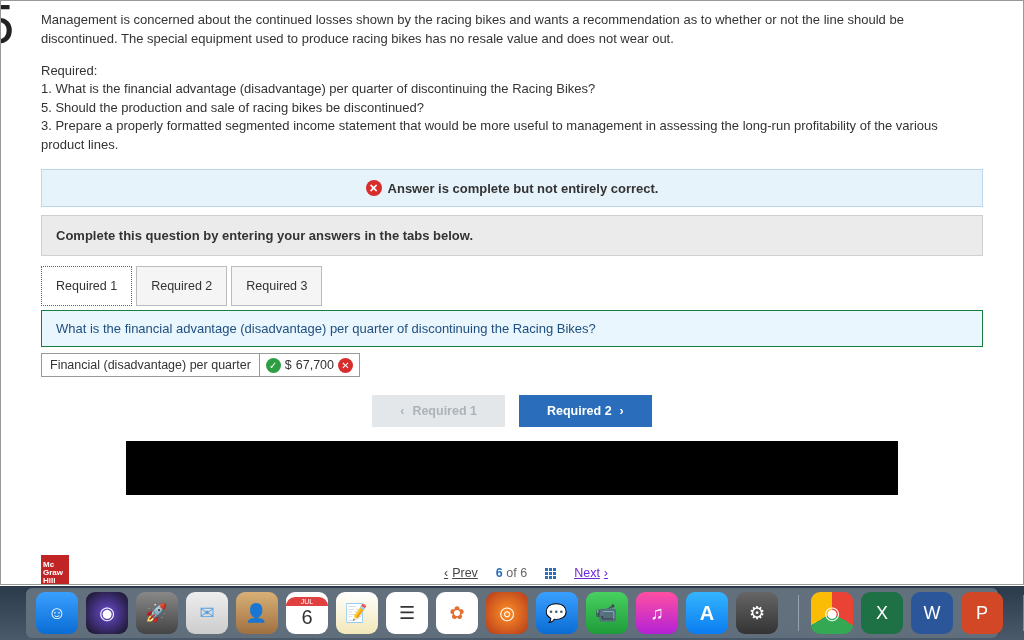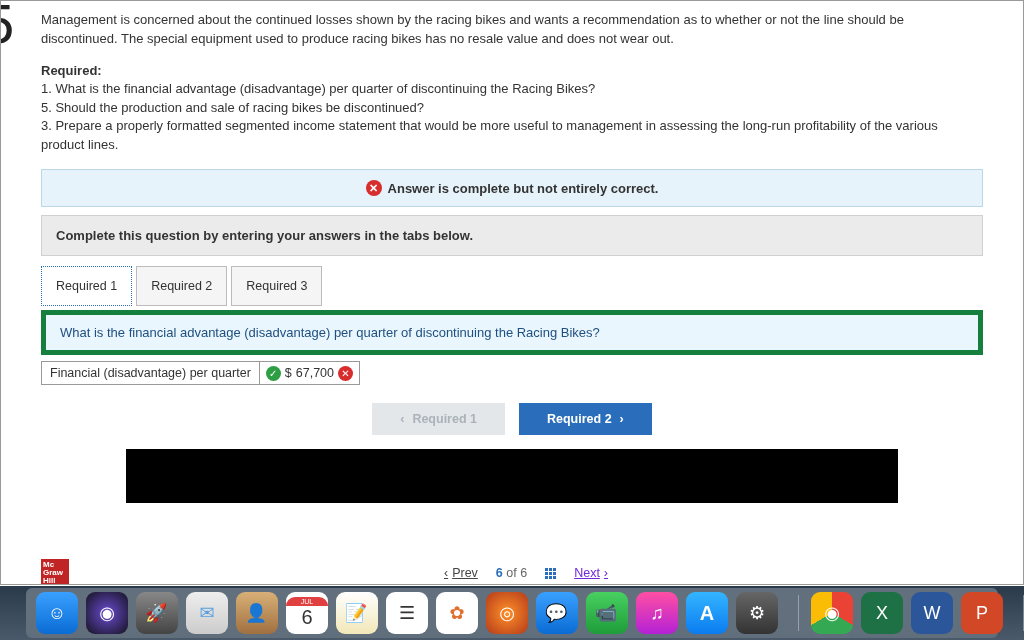--- a/index.html
+++ b/index.html
@@ -28,21 +28,21 @@
     font-size: 56px;
     font-weight: 300;
     color: #222;
   }
   .content {
     padding: 10px 40px 0 40px;
     border-radius: 27px;
   }
   .intro { line-height: 1.45; color: #333; margin-bottom: 14px; }
   .requirements { margin-bottom: 14px; }
-  .requirements .req-heading { font-weight: bold; margin-bottom: 2px; }
+  .requirements .req-heading { font-weight: normal; margin-bottom: 2px; }
   .requirements .req-item { line-height: 1.45; }
 
   .answer-status {
     background: #e6f3fb;
     border: 1px solid #bcd7e8;
     padding: 10px;
     text-align: center;
     font-weight: bold;
     color: #333;
     display: flex;
@@ -79,21 +79,21 @@
     color: #333;
     cursor: pointer;
   }
   .tab.active {
     border: 1.5px dotted #2a6ebb;
     background: #fff;
     font-weight: 500;
   }
   .question-bar {
     background: #eaf6fd;
-    border: 5px solid #15803d;
+    border: 1px solid #15803d;
     padding: 10px 14px;
     color: #205080;
     margin-top: 4px;
   }
   .answer-row {
     display: flex;
     align-items: stretch;
     margin-top: 6px;
   }
   .answer-label {
@@ -177,21 +177,21 @@
     bottom: 4px;
     left: 40px;
     right: 12px;
     display: flex;
     align-items: center;
     justify-content: center;
   }
   .mc-logo {
     position: absolute;
     left: 0;
-    width: 28px; height: 28px;
+    width: 28px; height: 36px;
     background: #c02424;
     color: #fff;
     font-size: 8px;
     line-height: 1;
     display: flex;
     flex-direction: column;
     align-items: flex-start;
     justify-content: center;
     padding: 2px;
     font-weight: bold;

